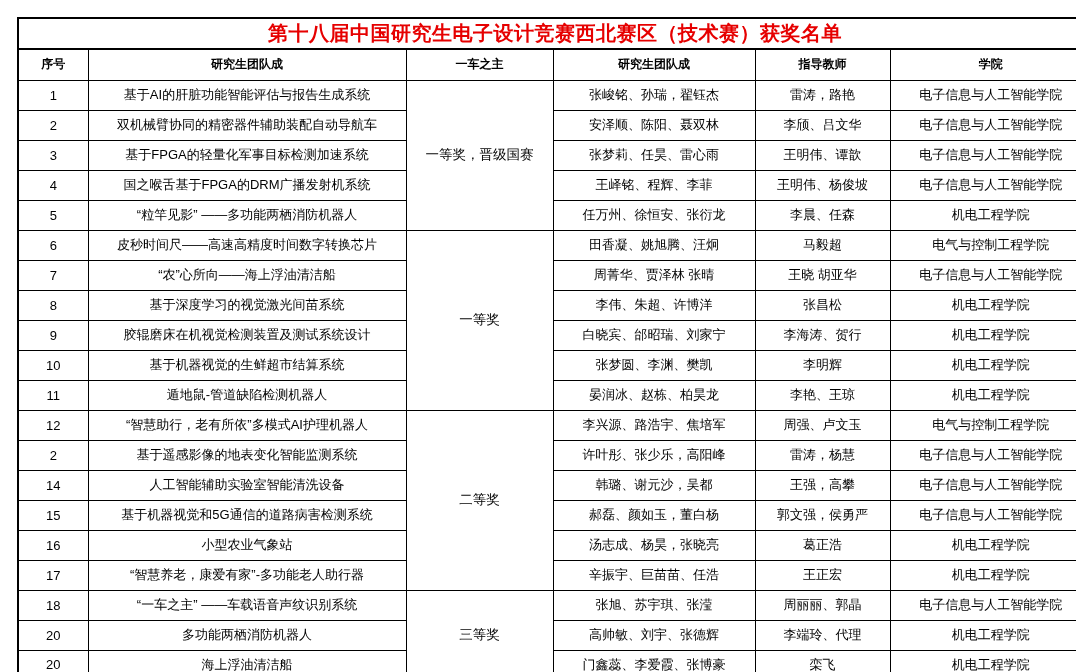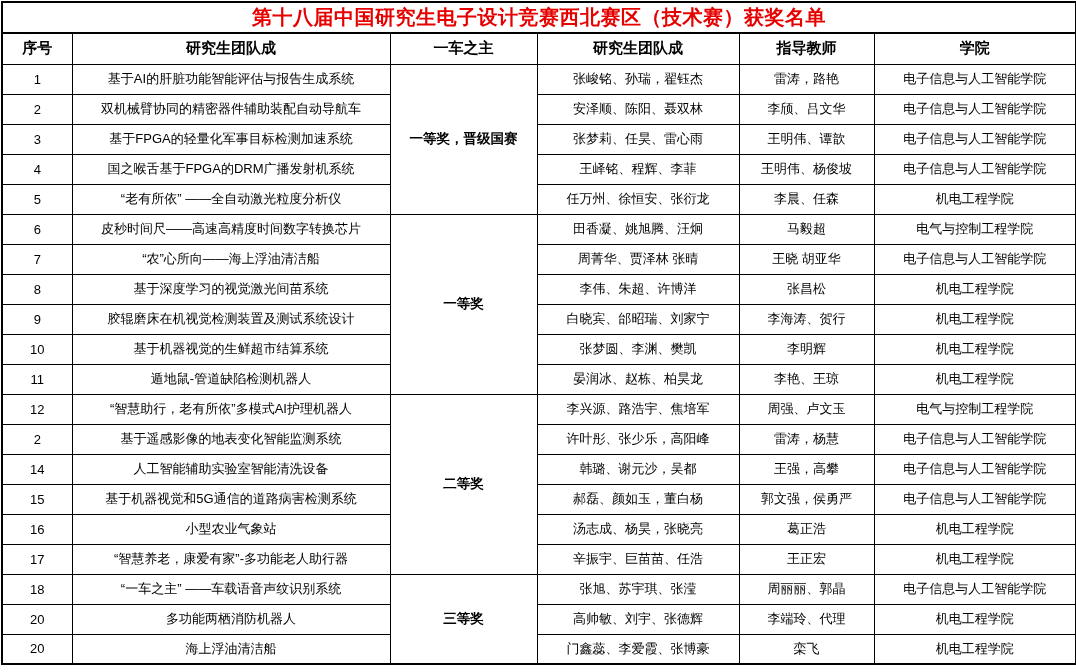--- a/index.html
+++ b/index.html
@@ -2,21 +2,21 @@
 <html><head>
 <meta charset="utf-8">
 <style>
   * { box-sizing: border-box; }
   html, body { margin: 0; padding: 0; background: #fff; }
   body {
     width: 1076px; height: 672px;
     font-family: "Liberation Sans", sans-serif;
     color: #000;
   }
-  .page { width: 1076px; height: 672px; padding: 1px; }
+  .page { width: 1076px; height: 672px; padding: 17px; }
   table.award-table {
     width: 1074px;
     border-collapse: collapse;
     table-layout: fixed;
     border: 2px solid #000;
   }
   col.c-no      { width: 70px; }
   col.c-work    { width: 318px; }
   col.c-award   { width: 147px; }
   col.c-team    { width: 202px; }
@@ -32,30 +32,30 @@
   }
   .title-cell {
     height: 31px;
     font-size: 20px;
     font-weight: bold;
     border-bottom: 2px solid #000;
     letter-spacing: 0.5px;
   }
   .header-row th {
     height: 31px;
-    font-size: 15px;
+    font-size: 12px;
     font-weight: bold;
   }
   tbody td {
     height: 30px;
     font-size: 13px;
     font-weight: normal;
   }
   td.award-cell {
-    font-weight: bold;
+    font-weight: normal;
     font-size: 13.5px;
     margin-left: 44px;
   }
   td.no-cell { font-size: 13px; }
 </style>
 </head>
 <body>
 
 <div class="page">
   <table class="award-table">
@@ -105,21 +105,21 @@
       </tr>
       <tr>
         <td class="no-cell">4</td>
         <td>国之喉舌基于FPGA的DRM广播发射机系统</td>
         <td>王峄铭、程辉、李菲</td>
         <td>王明伟、杨俊坡</td>
         <td>电子信息与人工智能学院</td>
       </tr>
       <tr>
         <td class="no-cell">5</td>
-        <td>“老有所依” ——全自动激光粒度分析仪</td>
+        <td>“粒竿见影” ——多功能两栖消防机器人</td>
         <td>任万州、徐恒安、张衍龙</td>
         <td>李晨、任森</td>
         <td>机电工程学院</td>
       </tr>
       <tr>
         <td class="no-cell">6</td>
         <td>皮秒时间尺——高速高精度时间数字转换芯片</td>
         <td class="award-cell" rowspan="6">一等奖</td>
         <td>田香凝、姚旭腾、汪炯</td>
         <td>马毅超</td>

